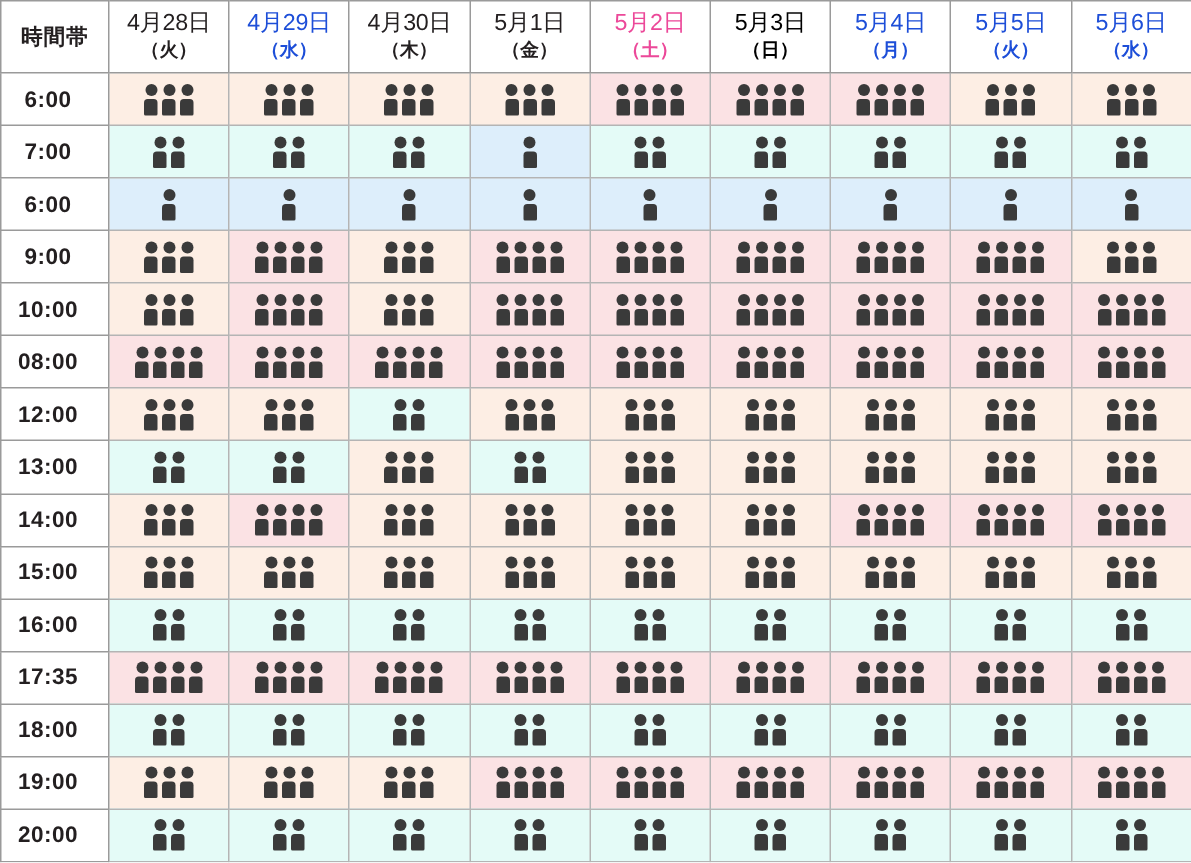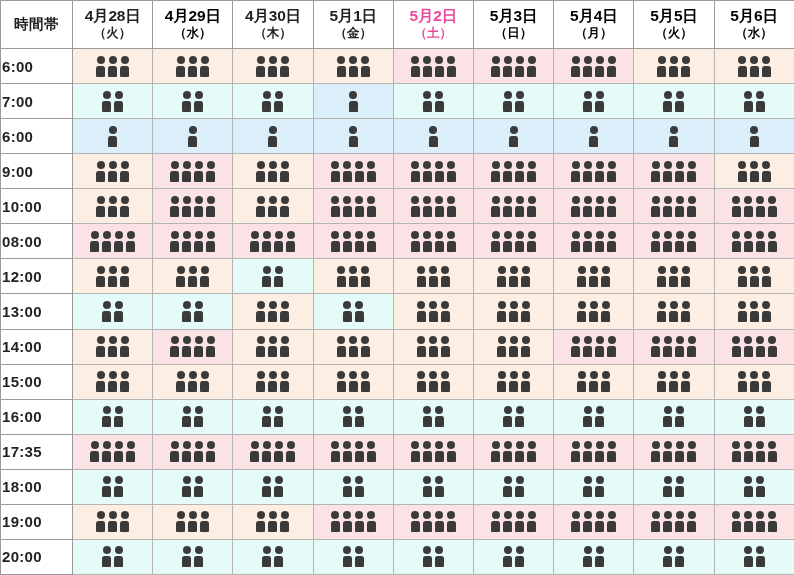--- a/index.html
+++ b/index.html
@@ -36,38 +36,38 @@
   thead th.timehead {
     font-size: 14.5px;
     font-weight: 700;
     color: #231f20;
     letter-spacing: 0.5px;
   }
   .dwrap { line-height: 1.16; }
   .dwrap .dmd {
     display: block;
     font-size: 15.5px;
-    font-weight: 700;
+    font-weight: 400;
     letter-spacing: -0.2px;
   }
   .dwrap .ddow {
     display: block;
     font-size: 12.5px;
     font-weight: 700;
     margin-top: 1px;
   }
   .d-weekday .dmd, .d-weekday .ddow { color: #231f20; }
   .d-sat     .dmd, .d-sat     .ddow { color: #ec4899; }
   .d-sun     .dmd, .d-sun     .ddow { color: #000000; }
-  .d-holiday .dmd, .d-holiday .ddow { color: #000000; }
+  .d-holiday .dmd, .d-holiday .ddow { color: #1d4ed8; }
 
   tbody th.timecell {
     background: #ffffff;
     border: 1px solid #9a9a9a;
-    text-align: left;
+    text-align: center;
     padding-right: 10px;
     font-size: 15px;
     font-weight: 700;
     color: #231f20;
     letter-spacing: 0.3px;
     white-space: nowrap;
   }
   tbody td.cell {
     border: 1px solid #b4b4b4;
     text-align: center;

